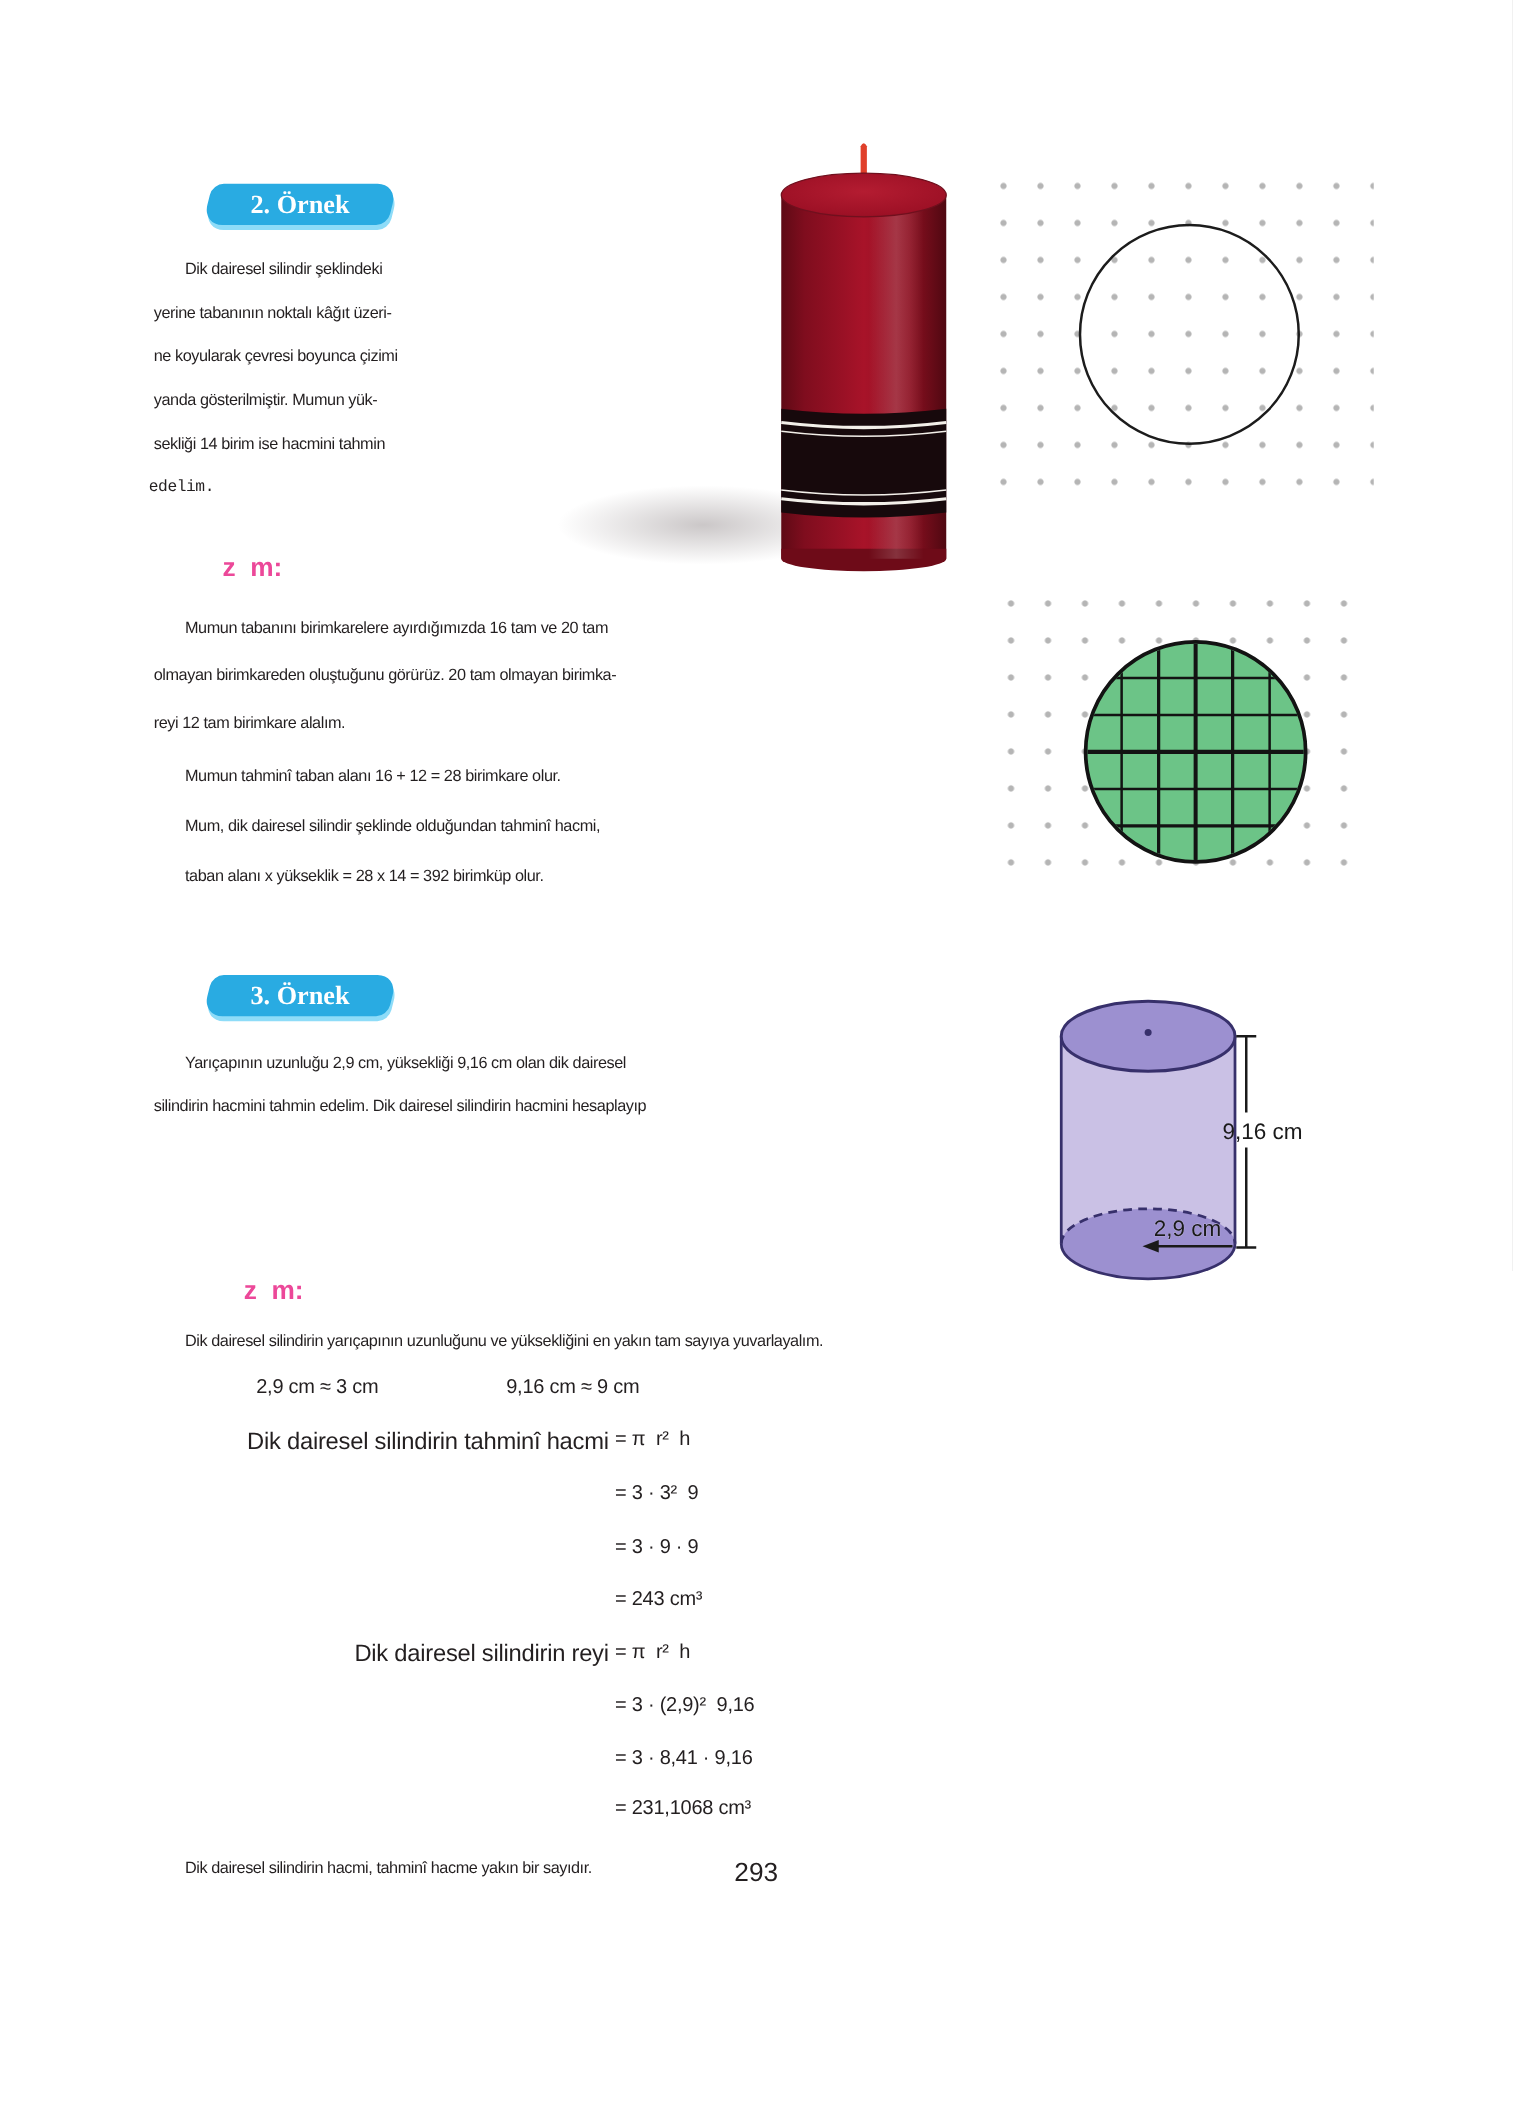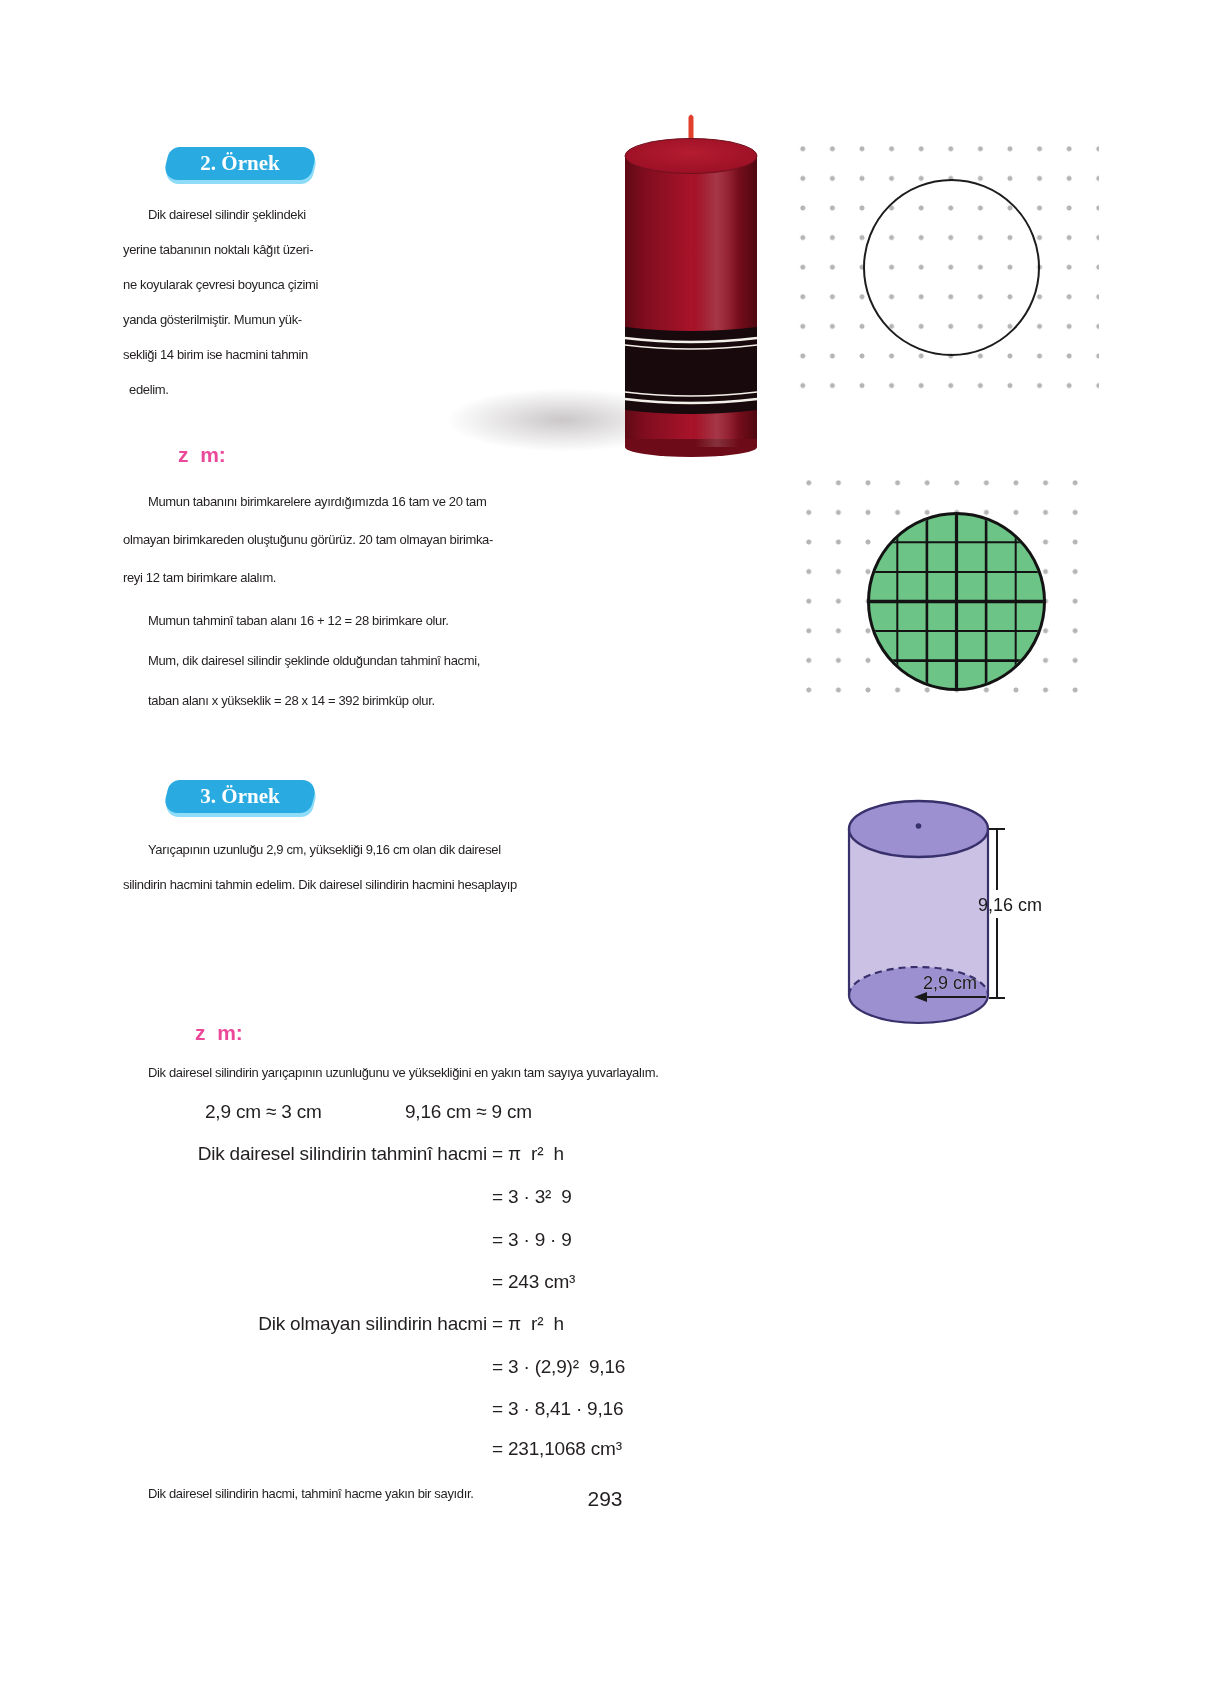--- a/index.html
+++ b/index.html
@@ -13,21 +13,21 @@
   .bodyline{
     position:absolute;font-size:13px;letter-spacing:-0.35px;
     white-space:nowrap;line-height:24px;color:#231f20;
   }
   .indent{padding-left:25px;}
   .sol-label{
     position:absolute;font-size:21px;font-weight:bold;letter-spacing:0;
     white-space:nowrap;color:#ec4899;
   }
   .eq{
-    position:absolute;font-size:19px;letter-spacing:-0.2px;white-space:nowrap;
+    position:absolute;font-size:16px;letter-spacing:-0.2px;white-space:nowrap;
   }
   .eq-label-box{
     position:absolute;left:0;width:487px;text-align:right;
     font-size:19px;letter-spacing:-0.2px;white-space:nowrap;
   }
   .badge{
     position:absolute;width:148px;height:33px;background:#29abe2;
     transform:skewX(-14deg);border-radius:9px 16px 9px 16px;
     box-shadow:2px 4px 0 #8edcf8;
   }
@@ -62,21 +62,21 @@
 
   <div class="badge" style="left:166px;top:147px;">
     <div class="badge-text">2. Örnek</div>
   </div>
 
   <div class="bodyline indent" style="left:123px;top:203px;">Dik dairesel silindir şeklindeki</div>
   <div class="bodyline" style="left:123px;top:238px;">yerine tabanının noktalı kâğıt üzeri-</div>
   <div class="bodyline" style="left:123px;top:273px;">ne koyularak çevresi boyunca çizimi</div>
   <div class="bodyline" style="left:123px;top:308px;">yanda gösterilmiştir. Mumun yük-</div>
   <div class="bodyline" style="left:123px;top:343px;">sekliği 14 birim ise hacmini tahmin</div>
-  <div class="bodyline" style="left:129px;top:378px;">edelim.</div>
+  <div class="bodyline" style="left:119px;top:378px;font-family:Liberation Mono, monospace;">edelim.</div>
 
   <div class="candle-shadow"></div>
   <svg class="abs" style="left:555px;top:95px;" width="215" height="375" viewBox="0 0 215 375">
     <defs>
       <linearGradient id="candleBody" x1="0" y1="0" x2="1" y2="0">
         <stop offset="0" stop-color="#5e0a15"></stop>
         <stop offset="0.14" stop-color="#7f0d1e"></stop>
         <stop offset="0.5" stop-color="#a81329"></stop>
         <stop offset="0.78" stop-color="#8c1021"></stop>
         <stop offset="1" stop-color="#4f0811"></stop>
@@ -190,21 +190,21 @@
   <div class="eq" style="left:205px;top:1101px;">2,9 cm ≈ 3 cm</div>
   <div class="eq" style="left:405px;top:1101px;">9,16 cm ≈ 9 cm</div>
 
   <div class="eq-label-box" style="top:1143px;">Dik dairesel silindirin tahminî hacmi</div>
   <div class="eq" style="left:492px;top:1143px;">= π&nbsp; r²&nbsp; h</div>
 
   <div class="eq" style="left:492px;top:1186px;">= 3 · 3²&nbsp; 9</div>
   <div class="eq" style="left:492px;top:1229px;">= 3 · 9 · 9</div>
   <div class="eq" style="left:492px;top:1271px;">= 243 cm³</div>
 
-  <div class="eq-label-box" style="top:1313px;">Dik olmayan silindirin hacmi</div>
+  <div class="eq-label-box" style="top:1313px;">Dik dairesel silindirin reyi</div>
   <div class="eq" style="left:492px;top:1313px;">= π&nbsp; r²&nbsp; h</div>
 
   <div class="eq" style="left:492px;top:1356px;">= 3 · (2,9)²&nbsp; 9,16</div>
   <div class="eq" style="left:492px;top:1398px;">= 3 · 8,41 · 9,16</div>
   <div class="eq" style="left:492px;top:1438px;">= 231,1068 cm³</div>
 
   <div class="bodyline" style="left:148px;top:1482px;">Dik dairesel silindirin hacmi, tahminî hacme yakın bir sayıdır.</div>
 
   <div class="pagenum">293</div>
 

